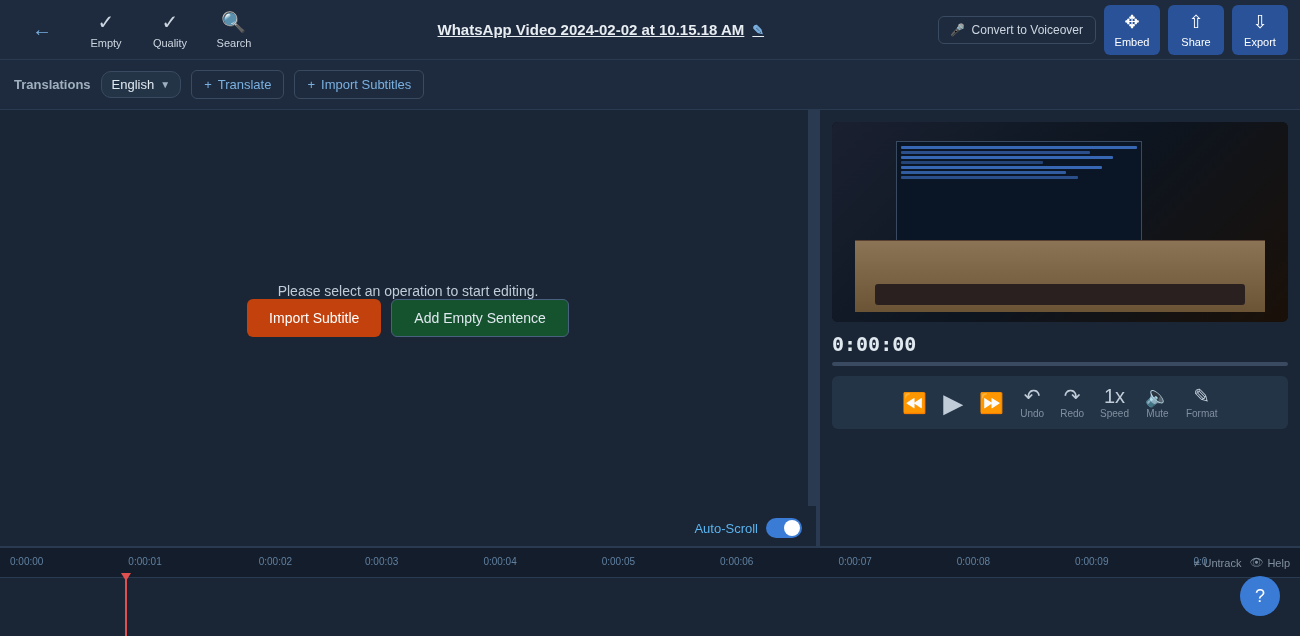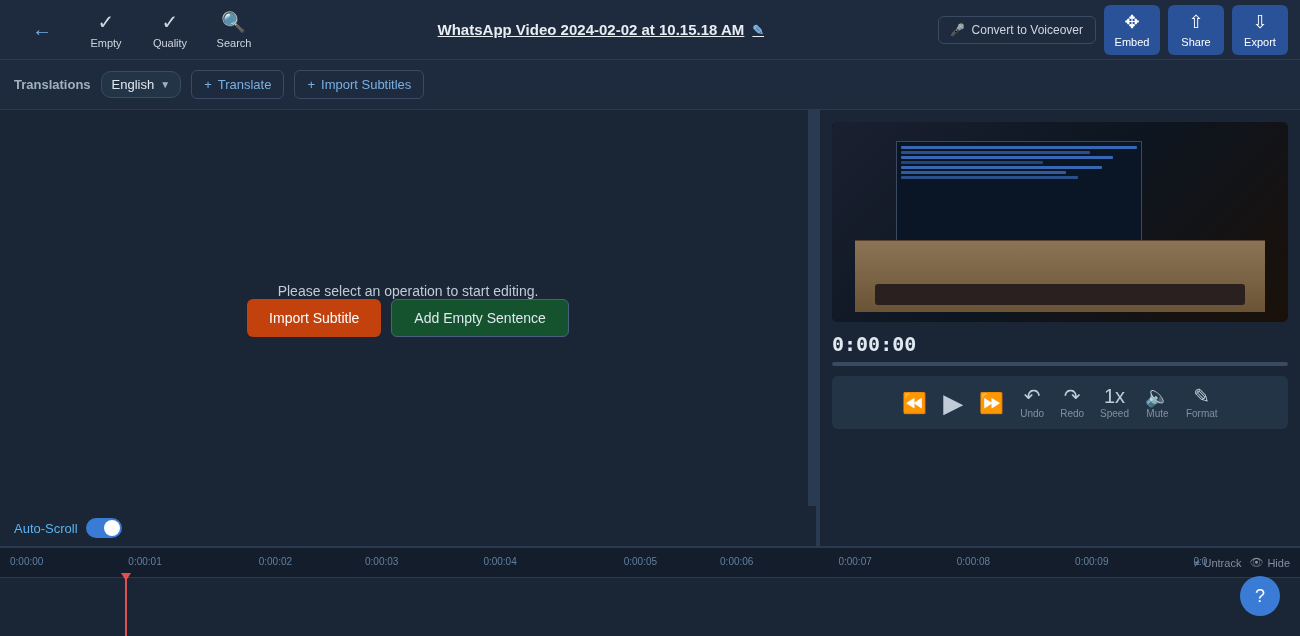--- a/index.html
+++ b/index.html
@@ -198,20 +198,21 @@
       cursor: pointer;
     }
 
     .auto-scroll-bar {
       display: flex;
       align-items: center;
       gap: 8px;
       padding: 8px 14px;
       font-size: 13px;
       color: #5ab4f0;
+      justify-content: flex-end;
     }
     .toggle {
       width: 36px;
       height: 20px;
       background: #3a7bd5;
       border-radius: 10px;
       position: relative;
       cursor: pointer;
     }
     .toggle::after {
@@ -607,35 +608,35 @@
 </div>
 
 <div class="timeline">
   <div class="timeline-header">
     <div class="timeline-timestamps" id="ts-container">
         <span class="ts-mark" style="left: 0%;">0:00:00</span>
         <span class="ts-mark" style="left: 10%;">0:00:01</span>
         <span class="ts-mark" style="left: 20%; padding-left: 12px;">0:00:02</span>
         <span class="ts-mark" style="left: 30%;">0:00:03</span>
         <span class="ts-mark" style="left: 40%;">0:00:04</span>
-        <span class="ts-mark" style="left: 50%; margin-left: 22px;">0:00:05</span>
+        <span class="ts-mark" style="left: 50%;">0:00:05</span>
         <span class="ts-mark" style="left: 60%;">0:00:06</span>
         <span class="ts-mark" style="left: 70%;">0:00:07</span>
         <span class="ts-mark" style="left: 80%;">0:00:08</span>
         <span class="ts-mark" style="left: 90%;">0:00:09</span>
         <span class="ts-mark" style="left: 100%;">0:0</span>
       </div>
     <div class="timeline-controls-right">
       <button class="untrack-btn">
         <span>≠</span>
         <span>Untrack</span>
       </button>
       <button class="hide-btn">
         <span>👁</span>
-        <span>Hide</span>
+        <span>Help</span>
       </button>
     </div>
   </div>
   <div class="timeline-track">
     <div class="playhead"></div>
   </div>
 </div>
 
 <button class="help-fab">?</button>
 

